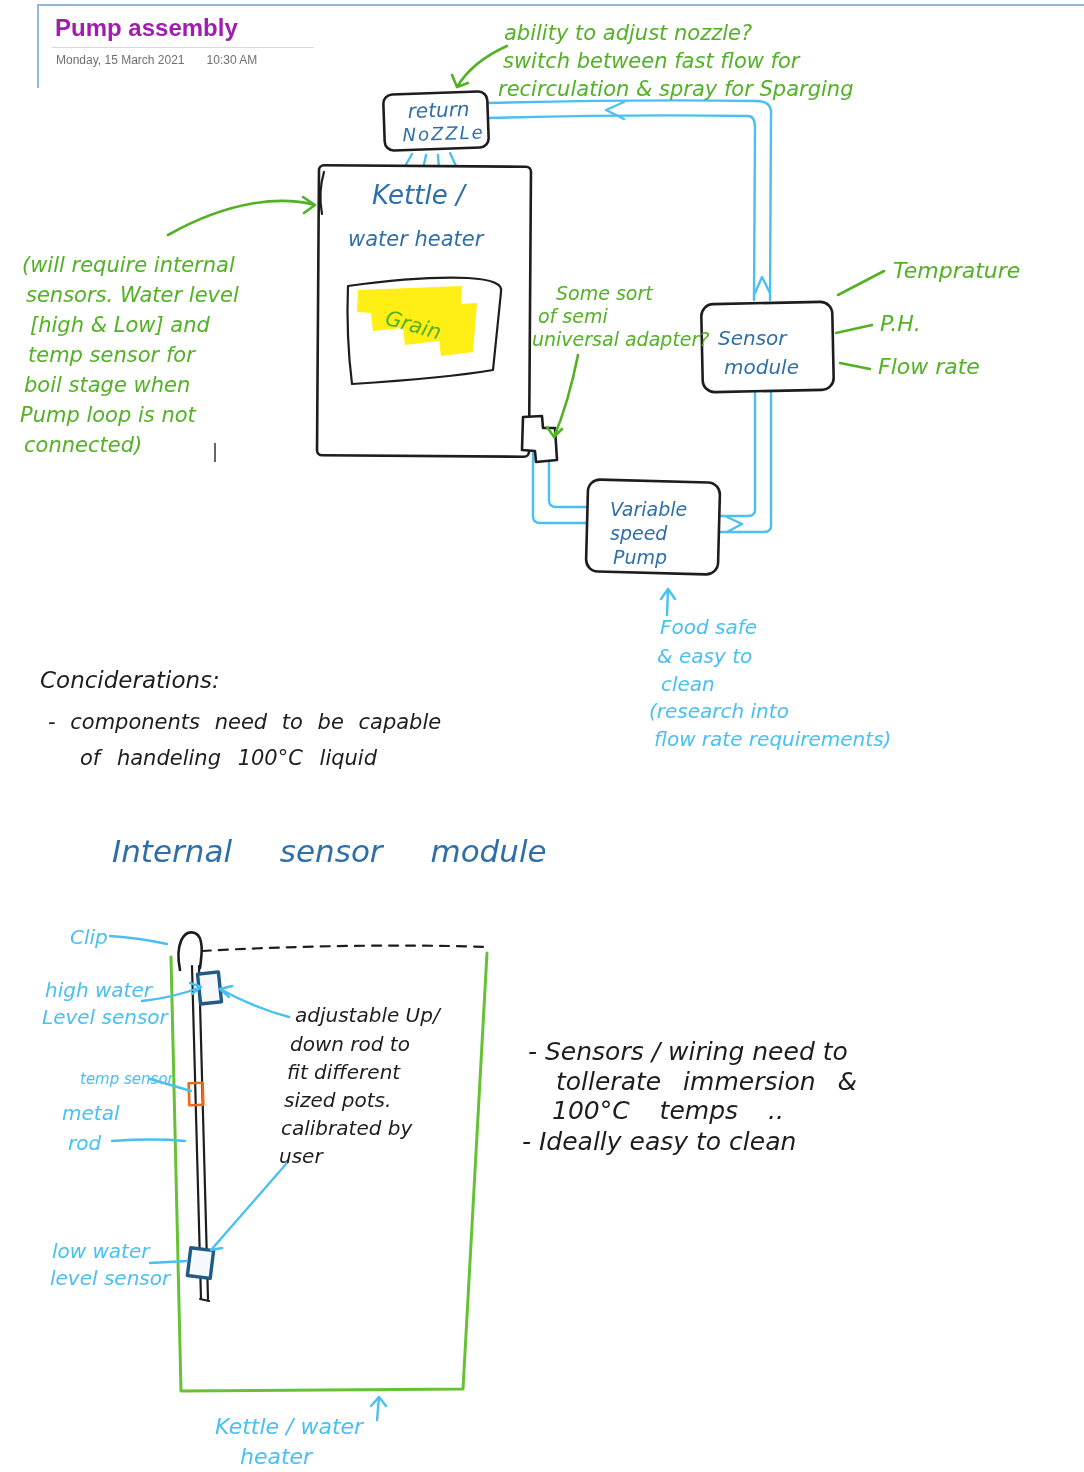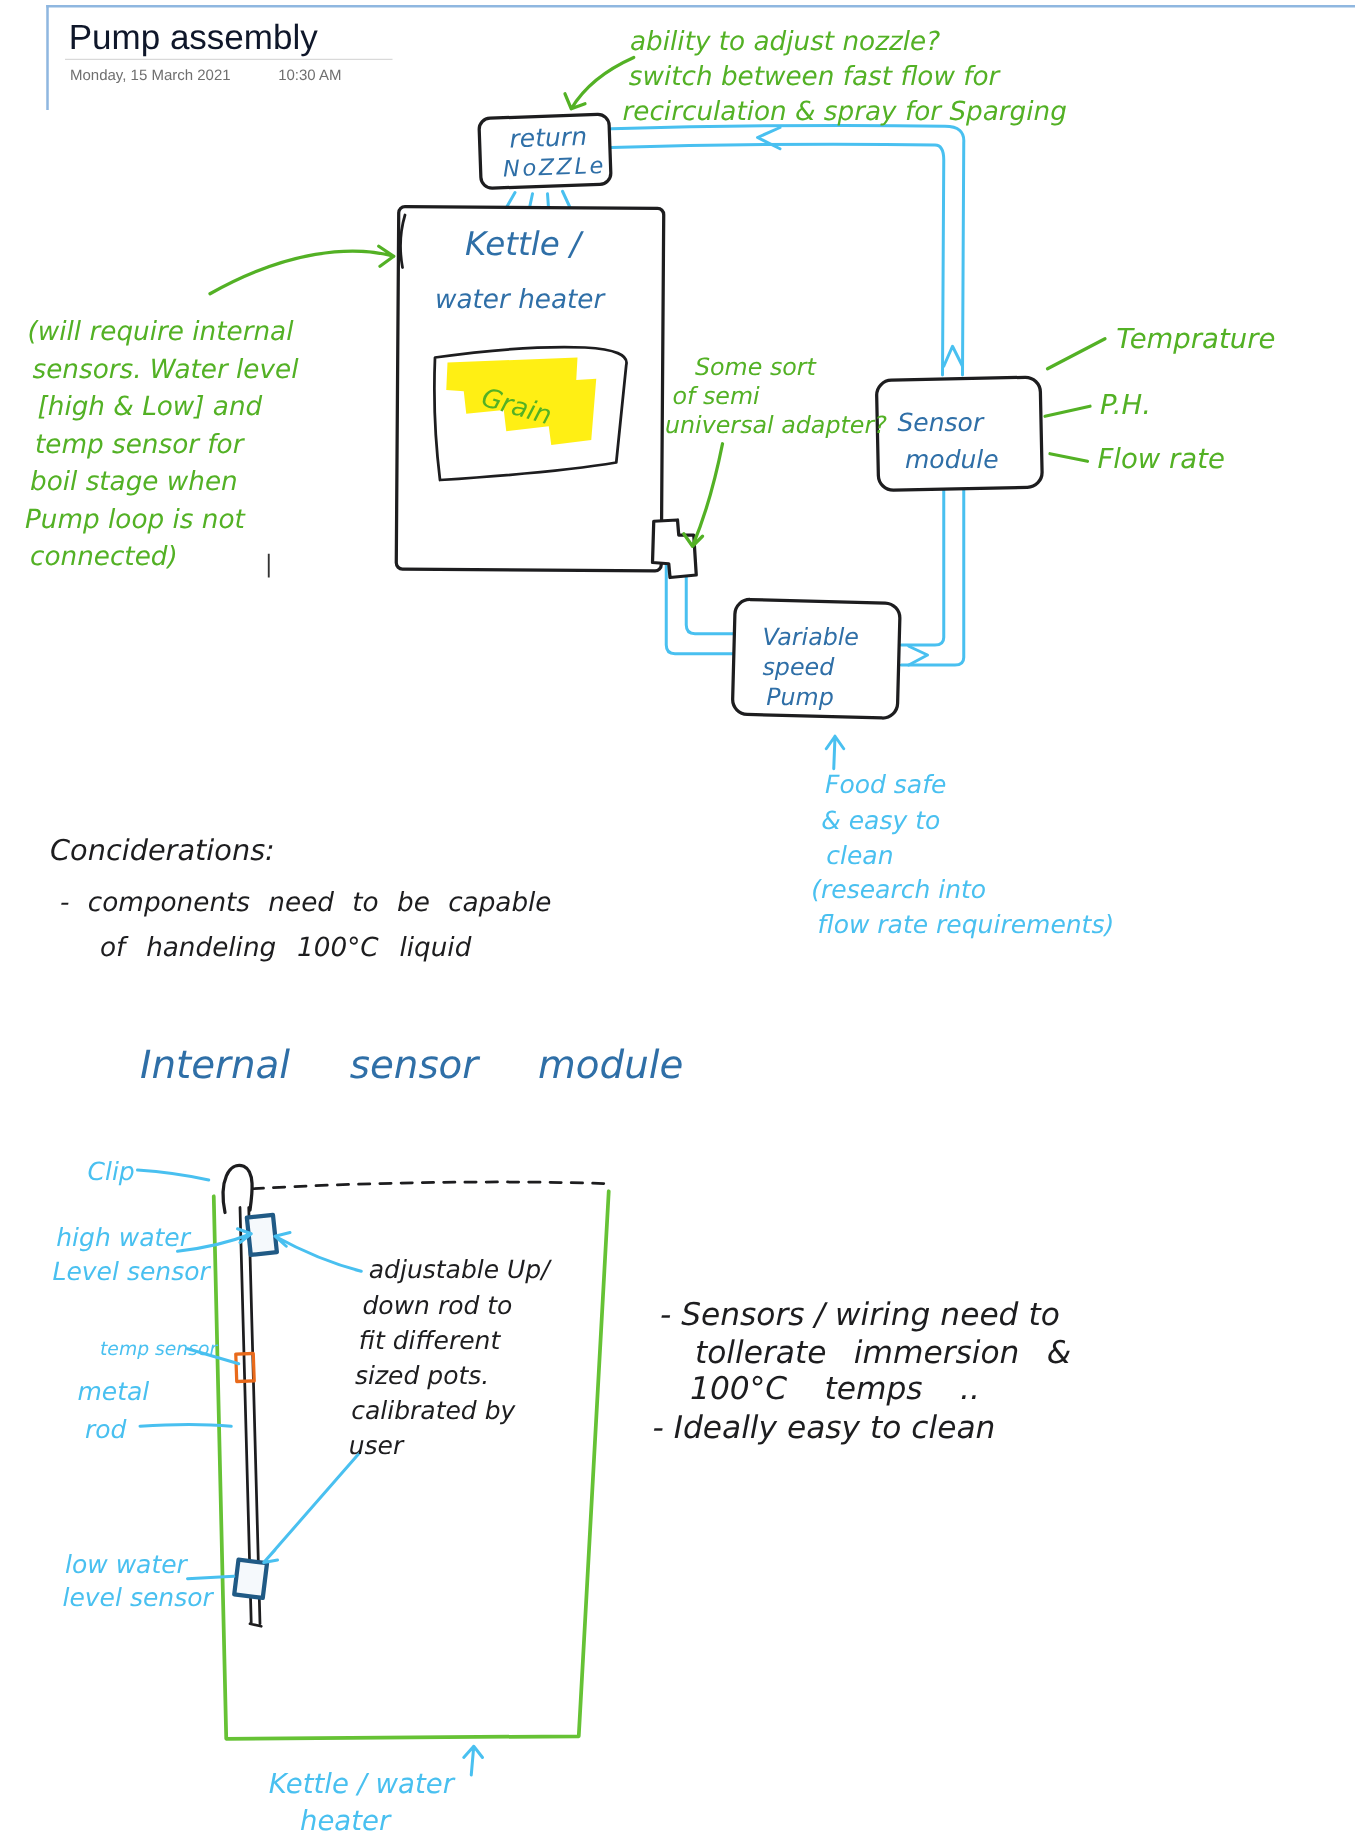--- a/index.html
+++ b/index.html
@@ -2,23 +2,23 @@
 <html><head>
 <meta charset="utf-8">
 <style>
   * { margin:0; padding:0; box-sizing:border-box; }
   html,body { width:1084px; height:1472px; }
   body { background:#ffffff; position:relative; font-family:"Liberation Sans", sans-serif; overflow:hidden; }
 
   .edge-top  { position:absolute; left:37px; top:4px; width:1047px; height:2px; background:#8fb7e0; }
   .edge-left { position:absolute; left:37px; top:4px; width:2px; height:84px; background:#8fb7e0; }
 
-  .title { position:absolute; left:55px; top:14px; font-size:28px; font-weight:400; color:#0f172a; }
+  .title { position:absolute; left:55px; top:14px; font-size:24px; font-weight:700; color:#a21caf; }
   .title-underline { position:absolute; left:52px; top:47px; width:262px; height:1px; background:#d9d9d9; }
-  .meta { position:absolute; left:56px; top:53px; font-size:12px; color:#6f6f6f; display:flex; gap:38px; }
+  .meta { position:absolute; left:56px; top:53px; font-size:12px; color:#6f6f6f; display:flex; gap:22px; }
 
   svg.ink { position:absolute; left:0; top:0; }
 
   text { font-family:"DejaVu Sans", sans-serif; font-style:italic; }
   .tg  { fill:#53b125; font-size:21px; }          
   .tg-s{ fill:#53b125; font-size:19px; }
   .tg-l{ fill:#53b125; font-size:22px; }
   .tc  { fill:#49c0f0; font-size:20px; }          
   .tc-s{ fill:#49c0f0; font-size:15px; }
   .tc-l{ fill:#49c0f0; font-size:22px; }

